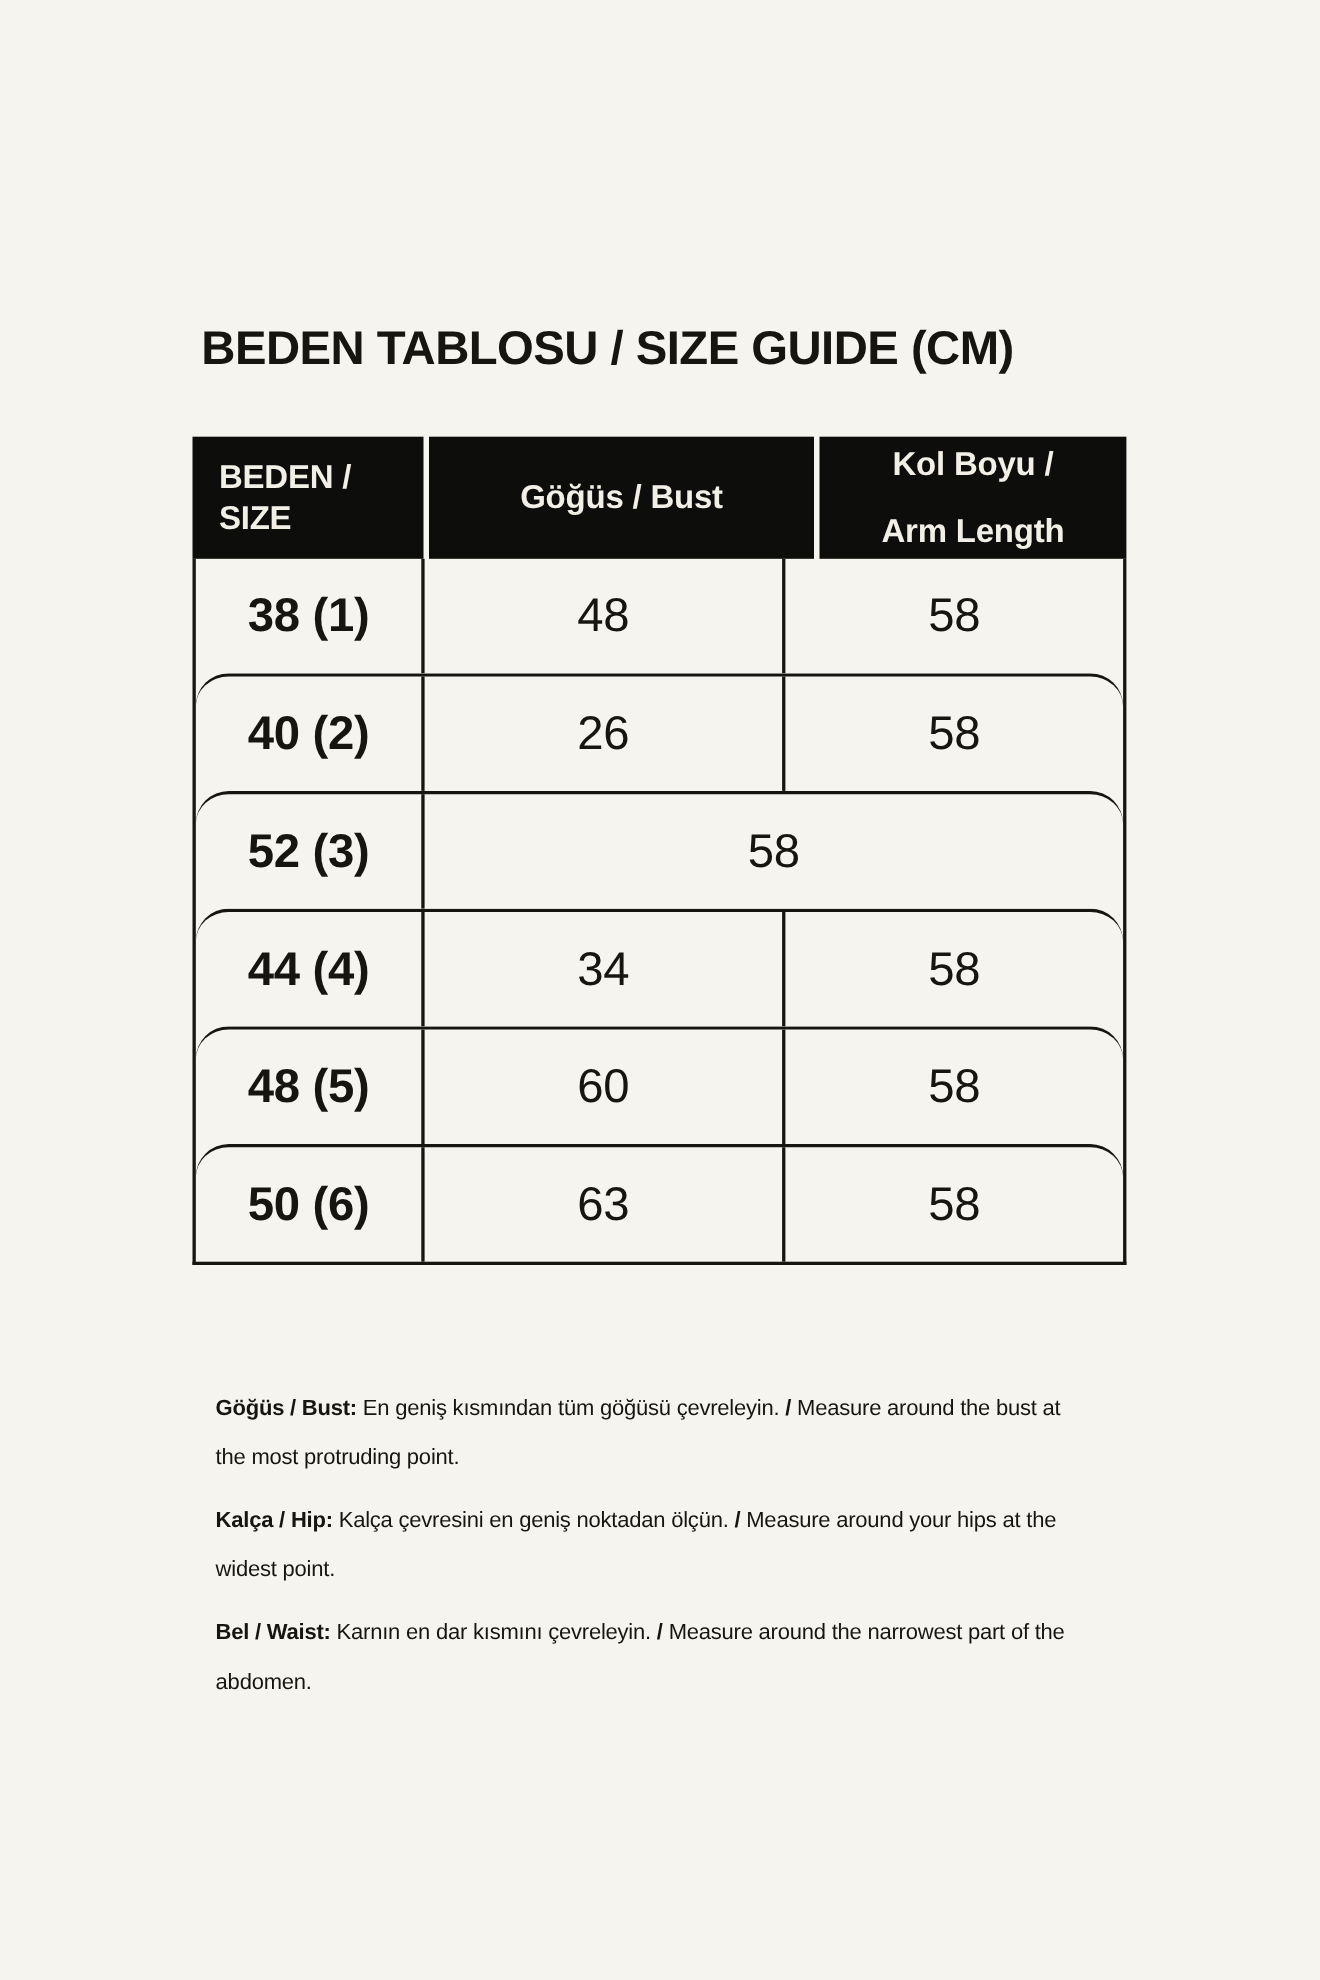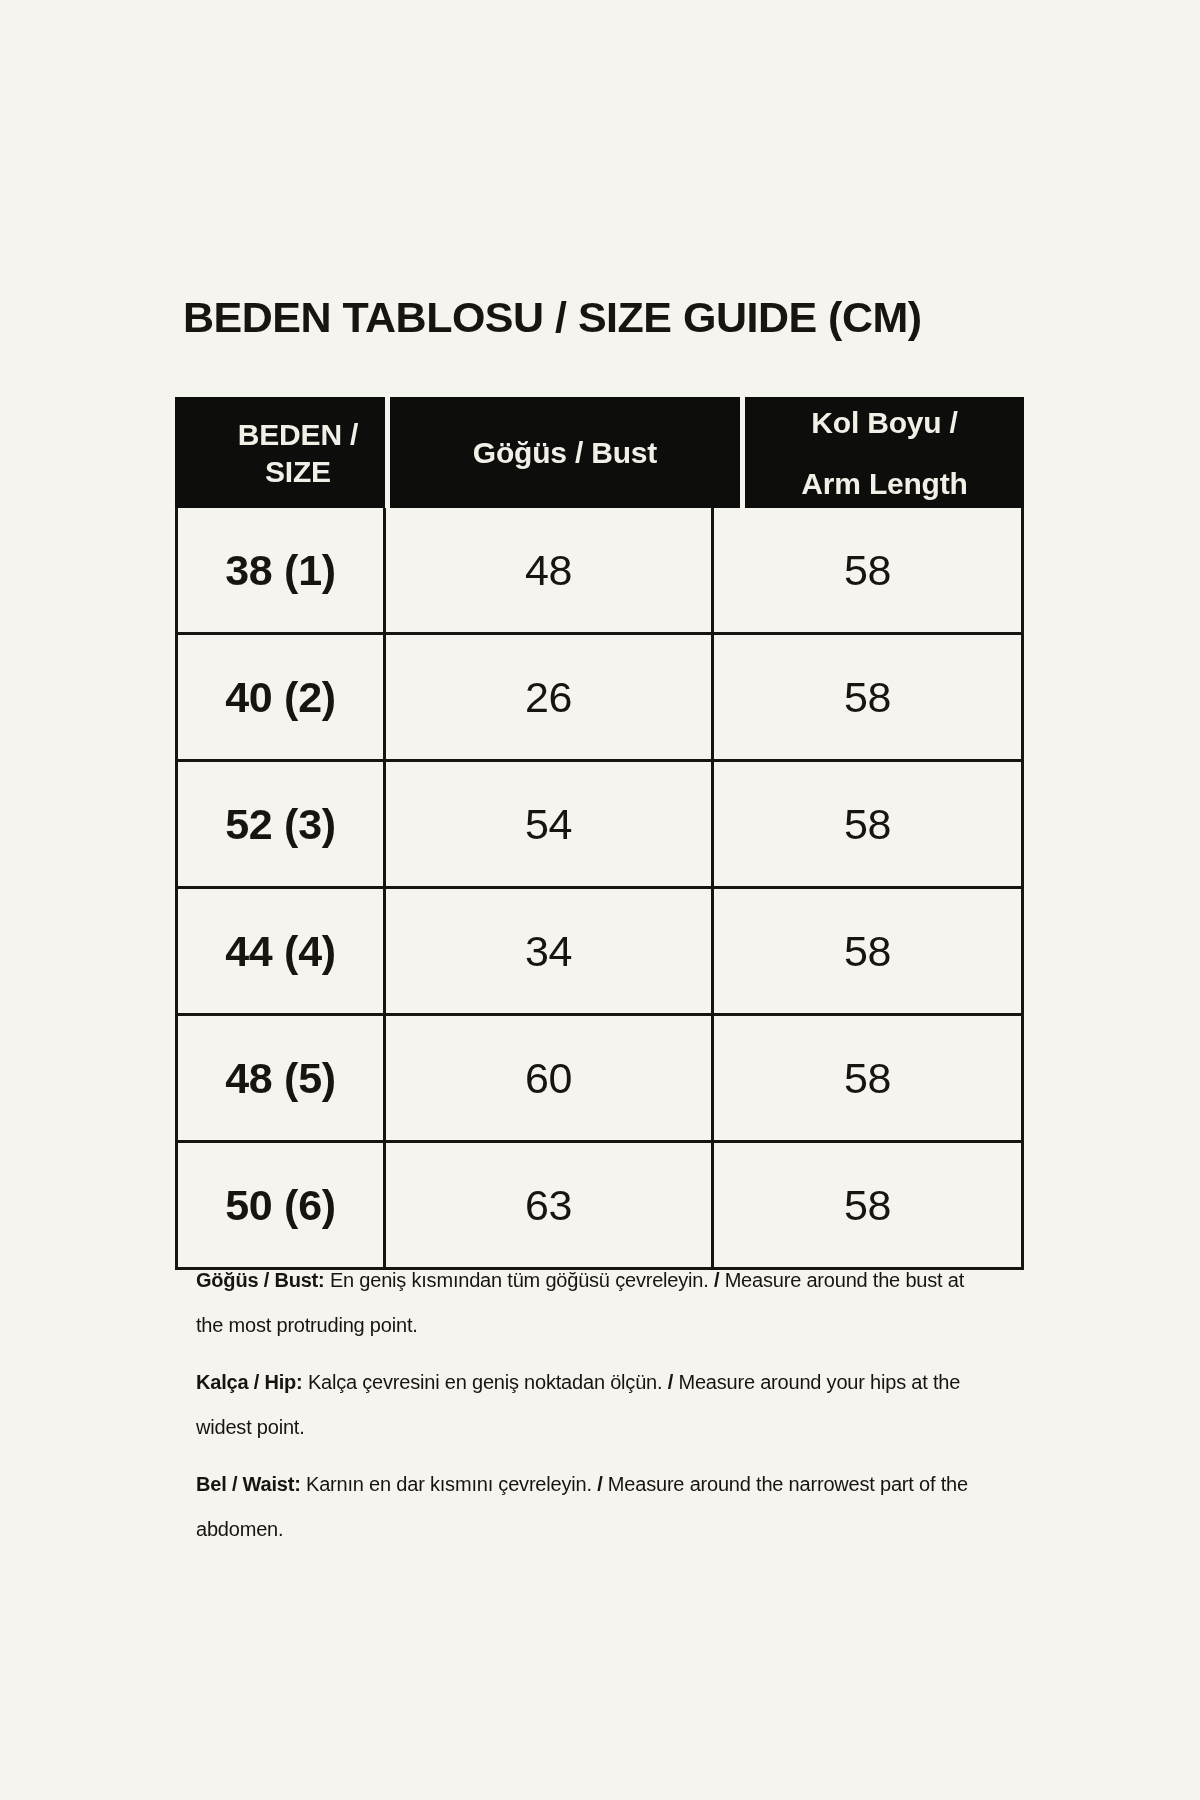--- a/index.html
+++ b/index.html
@@ -39,32 +39,33 @@
     height: 111px;
     display: flex;
     flex-direction: column;
     justify-content: center;
     box-sizing: border-box;
     font-weight: 700;
     font-size: 30px;
     line-height: 37px;
     letter-spacing: -0.2px;
   }
-  .hc-size { width: 210px; align-items: center; padding-left: 36px; }
+  .hc-size { width: 210px; align-items: flex-start; padding-left: 24px; }
   .hc-bust { width: 350px; align-items: center; }
   .hc-arm  { flex: 1; align-items: center; gap: 24px; }
 
   .tbody {
     border: 3px solid #161512;
     border-top: none;
   }
   .tr {
     display: flex;
-    height: 124px;
+    height: 104px;
     border-top: 3px solid #161512;
+    border-radius: 30px;
   }
   .tr:first-child { border-top: none; }
   .td {
     display: flex;
     align-items: center;
     justify-content: center;
     box-sizing: border-box;
     border-right: 3px solid #161512;
     font-size: 43px;
     letter-spacing: -0.3px;
@@ -112,21 +113,20 @@
       <div class="td td-bust">48</div>
       <div class="td td-arm">58</div>
     </div>
     <div class="tr">
       <div class="td td-size">40 (2)</div>
       <div class="td td-bust">26</div>
       <div class="td td-arm">58</div>
     </div>
     <div class="tr">
       <div class="td td-size">52 (3)</div>
-      <div class="td td-bust">54</div>
       <div class="td td-arm">58</div>
     </div>
     <div class="tr">
       <div class="td td-size">44 (4)</div>
       <div class="td td-bust">34</div>
       <div class="td td-arm">58</div>
     </div>
     <div class="tr">
       <div class="td td-size">48 (5)</div>
       <div class="td td-bust">60</div>

